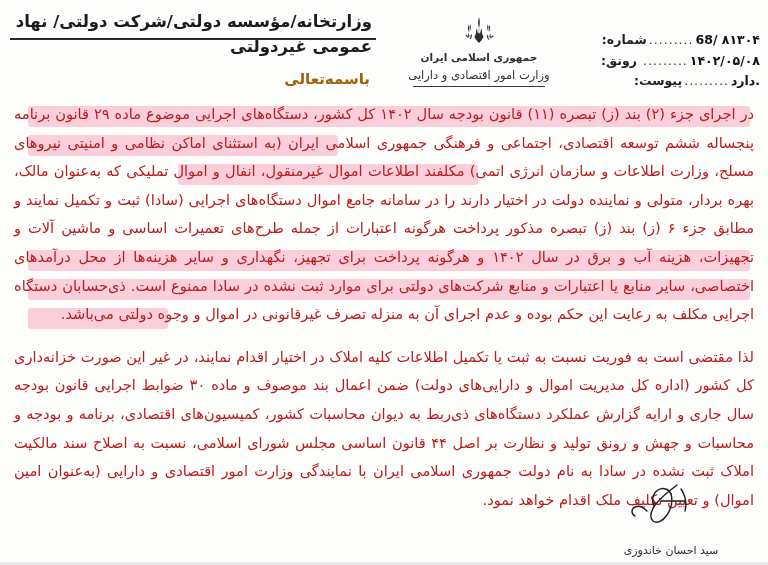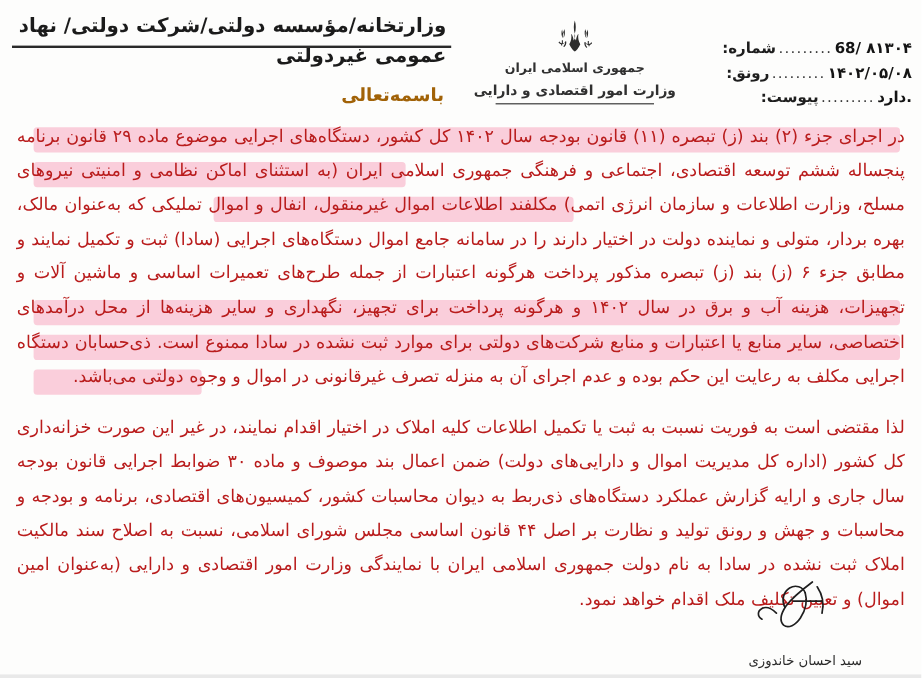--- a/index.html
+++ b/index.html
@@ -63,21 +63,21 @@
   }
   .emblem-line1 {
     font-size: 10.5px;
     line-height: 1.35;
     font-weight: bold;
     color: #303030;
   }
   .emblem-line2 {
     font-size: 11.5px;
     line-height: 1.4;
-    font-weight: bold;
+    font-weight: normal;
     color: #303030;
     margin-top: 3px;
   }
   .emblem-underline {
     width: 132px;
     height: 1px;
     background: #3a3a3a;
     margin: 3px auto 0 auto;
   }
 
@@ -94,21 +94,21 @@
   }
   .meta-row {
     display: flex;
     justify-content: flex-start;
     align-items: baseline;
     white-space: nowrap;
   }
   .meta-label {
     font-weight: bold;
     min-width: 40px;
-    text-align: right;
+    text-align: left;
   }
   .meta-dots {
     flex: 0 0 auto;
     letter-spacing: 1px;
     color: #3a3a3a;
     padding: 0 2px;
   }
   .meta-value {
     font-weight: bold;
     direction: ltr;

